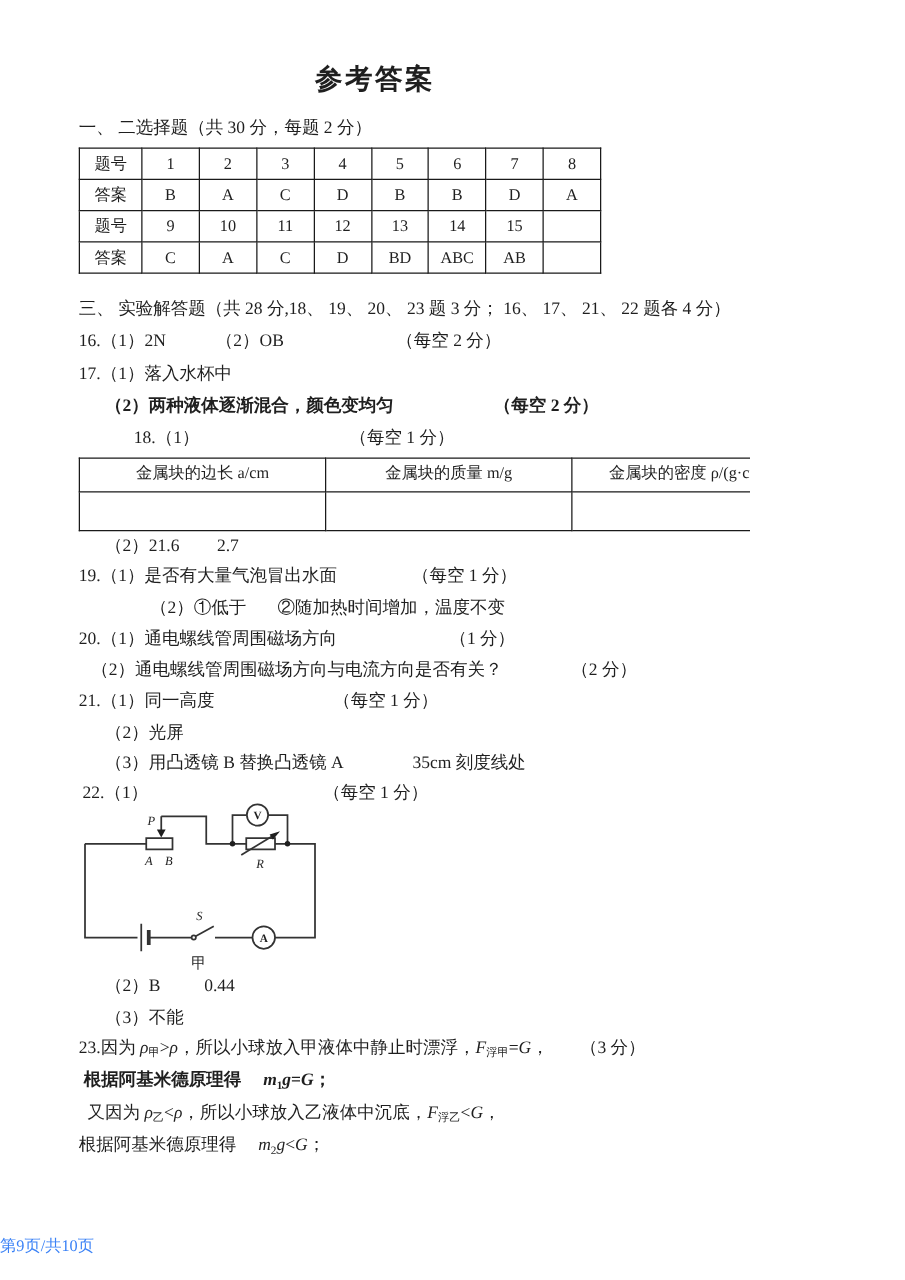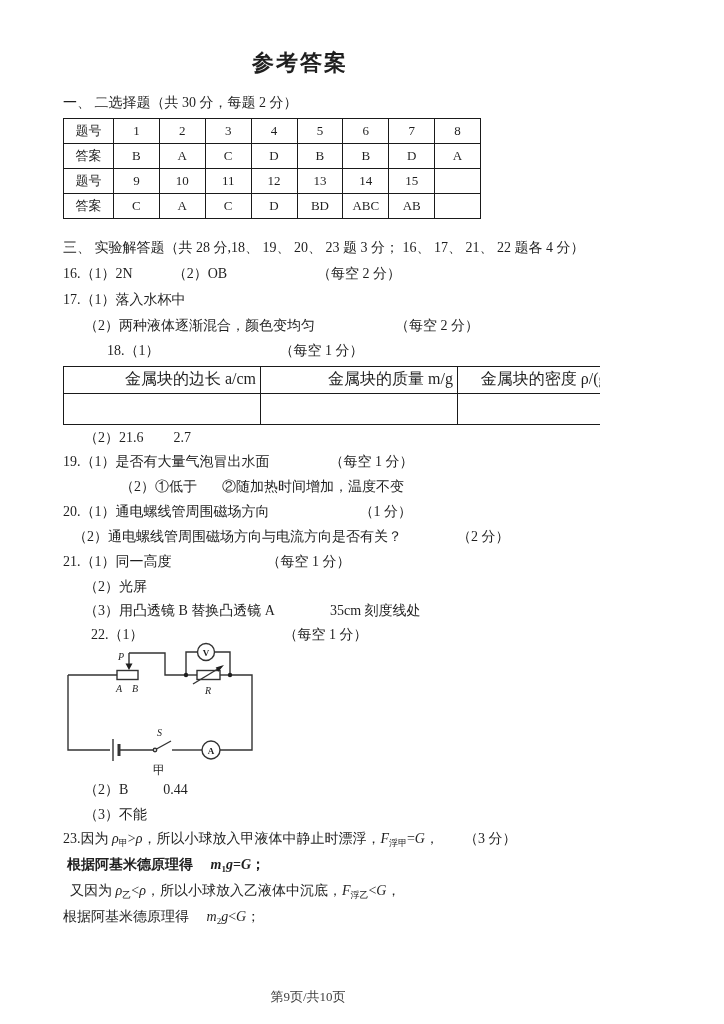--- a/index.html
+++ b/index.html
@@ -3,56 +3,56 @@
 <meta charset="utf-8">
 <style>
   html,body{margin:0;padding:0;background:#ffffff;}
   .page{
     position:relative;width:600px;height:1024px;background:#ffffff;
     font-family:"Liberation Serif","DejaVu Serif",serif;color:#1f1f1f;overflow:hidden;
   }
   .ln{position:absolute;font-size:14px;white-space:nowrap;line-height:18px;}
   .title{position:absolute;top:48px;left:0;right:0;text-align:center;
          font-size:22px;font-weight:bold;letter-spacing:2px;}
-  .footer{position:absolute;top:988px;left:0;right:0;text-align:center;font-size:13px;color:#404040;margin-left:16px;}
+  .footer{position:absolute;top:988px;left:0;right:0;text-align:left;font-size:13px;color:#3b82f6;}
   
   .p-h1{top:94px;left:63px;}
   .p-h3{top:239px;left:63px;}
   .p-16{top:265px;left:63px;}
   .p-17a{top:291px;left:63px;}
-  .p-17b{top:317px;left:84px;}
+  .p-17b{top:317px;left:84px;font-weight:bold;}
   .p-18a{top:342px;left:63px;margin-left:44px;}
   .p-18b{top:429px;left:84px;}
   .p-19a{top:453px;left:63px;}
   .p-19b{top:478px;left:84px;margin-left:36px;}
   .p-20a{top:503px;left:63px;}
   .p-20b{top:528px;left:73px;}
   .p-21a{top:553px;left:63px;}
   .p-21b{top:578px;left:84px;}
   .p-21c{top:602px;left:84px;}
-  .p-22a{top:626px;left:91px;}
+  .p-22a{top:626px;left:66px;}
   .p-22b{top:781px;left:84px;}
   .p-22c{top:806px;left:84px;}
   .p-23a{top:830px;left:63px;}
   .p-23b{top:856px;left:67px;font-weight:bold;}
   .p-23c{top:882px;left:70px;}
   .p-23d{top:908px;left:63px;}
   
   .g25{margin-left:25px;} .g30{margin-left:30px;} .g35{margin-left:35px;}
   .g40{margin-left:40px;} .g55{margin-left:55px;} .g60{margin-left:60px;}
   .g80{margin-left:80px;} .g90{margin-left:90px;} .g95{margin-left:95px;}
   .g120{margin-left:120px;} .g140{margin-left:140px;}
   
   table{border-collapse:collapse;position:absolute;table-layout:fixed;}
   .tbl1{top:118px;left:63px;width:418px;}
   .tbl1 td{border:1.5px solid #1a1a1a;height:24px;text-align:center;
            font-size:13px;padding:0;}
   .tbl1 td.hd{width:49px;}
   .tbl2{top:366px;left:63px;width:592px;}
-  .tbl2 td{border:1.5px solid #1a1a1a;font-size:16px;text-align:right;
+  .tbl2 td{border:1.5px solid #1a1a1a;font-size:13px;text-align:center;
            padding:2px 4px;vertical-align:top;margin-top:40px;}
   .tbl2 tr.hdr td{height:22px;}
   .tbl2 tr.emp td{height:26px;}
   
   .it{font-style:italic;}
   .sub{font-size:9px;vertical-align:-3px;}
   
   .circuit{position:absolute;top:640px;left:58px;}
 </style>
 </head>

